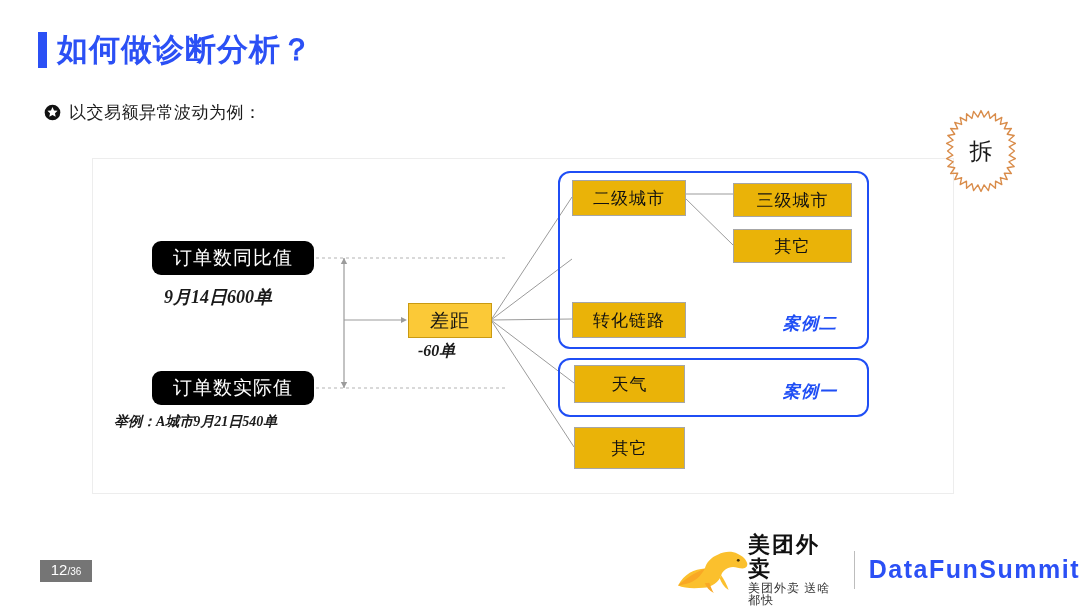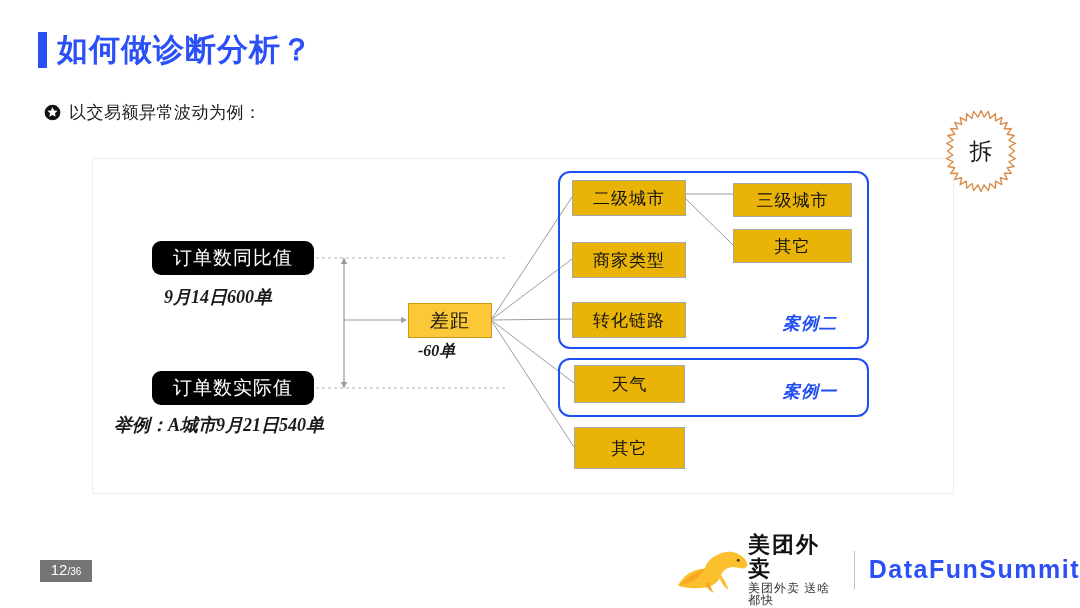--- a/index.html
+++ b/index.html
@@ -32,21 +32,21 @@
         display:flex;align-items:center;justify-content:center;
         font-size:19px;letter-spacing:1px;}
   #pill-yoy{left:152px;top:241px;width:162px;height:34px;align-items:center;}
   #pill-actual{left:152px;top:371px;width:162px;height:34px;}
 
   
   .note{position:absolute;font-family:"Liberation Serif","DejaVu Serif",serif;
         font-style:italic;font-weight:bold;color:#1a1a1a;white-space:nowrap;}
   #note-yoy{left:164px;top:285px;font-size:18px;}
   #note-gap{left:418px;top:341px;font-size:16px;}
-  #note-example{left:114px;top:413px;font-size:18px;}
+  #note-example{left:114px;top:413px;font-size:14px;}
 
   
   .gapbox{position:absolute;left:408px;top:303px;width:82px;height:33px;
           background:#fbc937;border:1px solid #c99a12;
           display:flex;align-items:center;justify-content:center;
           font-size:19px;color:#111;letter-spacing:1px;}
 
   
   .gbox{position:absolute;background:#eab308;border:1px solid #a6a6a6;
         display:flex;align-items:center;justify-content:center;
@@ -149,23 +149,20 @@
   <div class="note" id="note-gap">-60单</div>
 
   <div class="caseframe" id="case2-frame"></div>
   <div class="caselabel" id="case2-label">案例二</div>
 
   <div class="caseframe" id="case1-frame"></div>
   <div class="caselabel" id="case1-label">案例一</div>
 
   <div class="gbox" id="box-city2">
     <span>二级城市</span>
-  </div>
-  <div class="gbox" id="box-merch">
-    <span>商家类型</span>
   </div>
   <div class="gbox" id="box-chain">
     <span>转化链路</span>
   </div>
   <div class="gbox" id="box-weather">
     <span>天气</span>
   </div>
   <div class="gbox" id="box-other2">
     <span>其它</span>
   </div>

